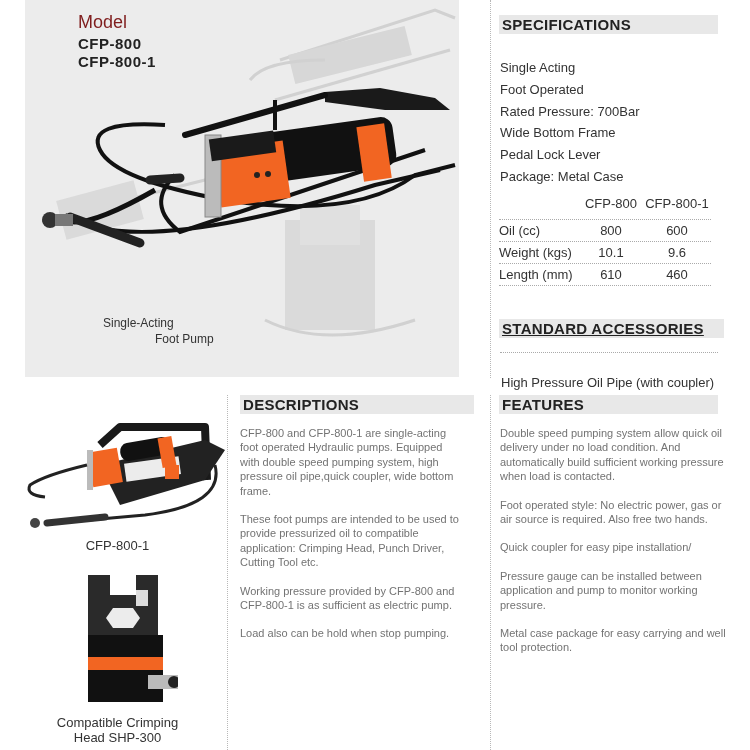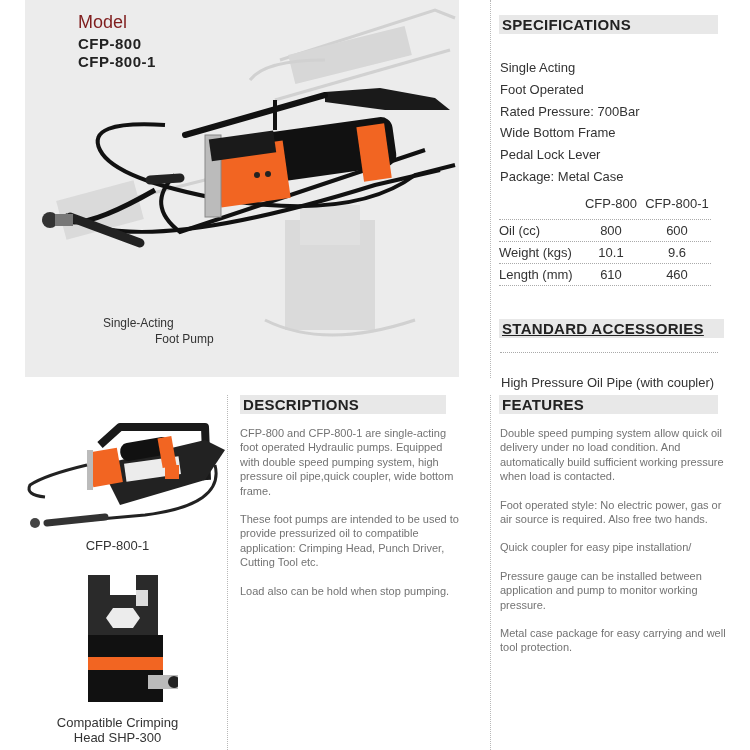--- a/index.html
+++ b/index.html
@@ -133,24 +133,25 @@
     <span class="c0">Length (mm)</span>
     <span class="c1">610</span>
     <span class="c2">460</span>
   </div>
 </div>
 
 <div class="sec-head" style="left:499px; top:319px; width:225px;text-decoration:underline;">STANDARD ACCESSORIES</div>
 <div class="acc-divider"></div>
 <div class="acc-item">High Pressure Oil Pipe (with coupler)</div>
 
-<div class="sec-head" style="left:240px; top:395px; width:206px;">DESCRIPTIONS</div>
+<div class="sec-head" style="left:240px; top:395px; width:234px;">DESCRIPTIONS</div>
 <div class="col-text desc-text">
   <p>CFP-800 and CFP-800-1 are single-acting foot operated Hydraulic pumps. Equipped with double speed pumping system, high pressure oil pipe,quick coupler, wide bottom frame.</p>
   <p>These foot pumps are intended to be used to provide pressurized oil to compatible application: Crimping Head, Punch Driver, Cutting Tool etc.</p>
+  <p>Working pressure provided by CFP-800 and CFP-800-1 is as sufficient as electric pump.</p>
   <p>Load also can be hold when stop pumping.</p>
 </div>
 
 <div class="sec-head" style="left:499px; top:395px; width:219px;">FEATURES</div>
 <div class="col-text feat-text">
   <p>Double speed pumping system allow quick oil delivery under no load condition. And automatically build sufficient working pressure when load is contacted.</p>
   <p>Foot operated style: No electric power, gas or air source is required. Also free two hands.</p>
   <p>Quick coupler for easy pipe installation/</p>
   <p>Pressure gauge can be installed between application and pump to monitor working pressure.</p>
   <p>Metal case package for easy carrying and well tool protection.</p>

